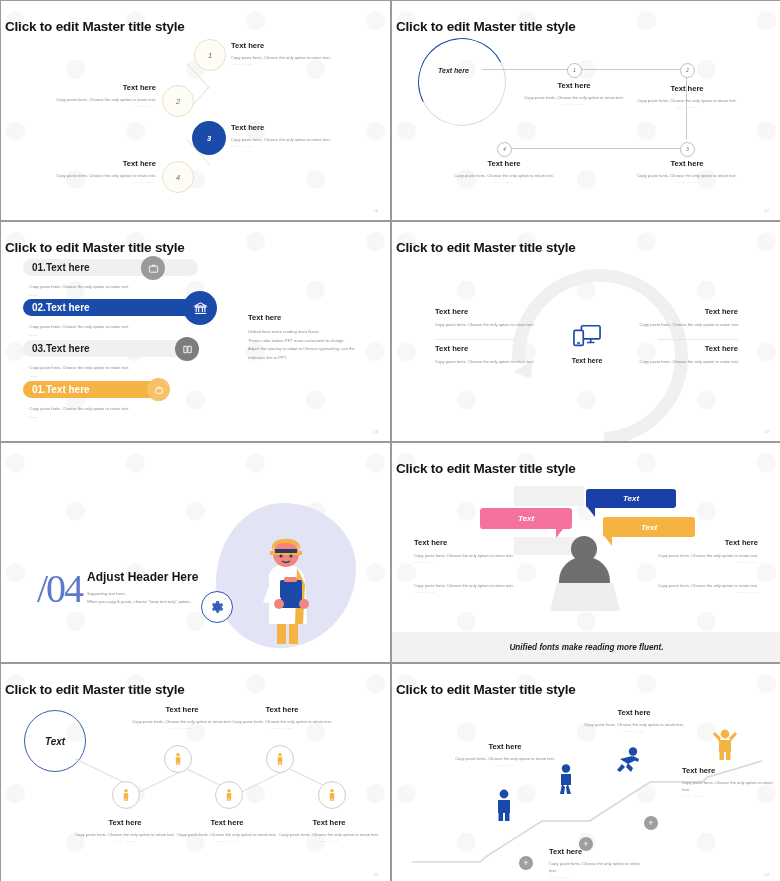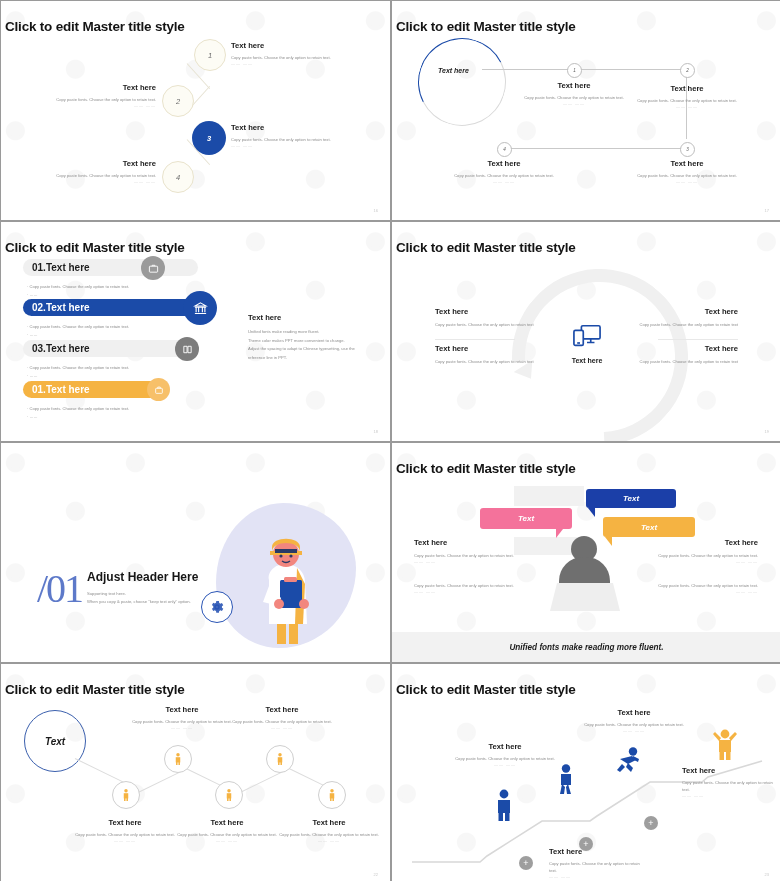--- a/index.html
+++ b/index.html
@@ -320,21 +320,21 @@
         <circle cx="53" cy="76" r="5" fill="#f2867e"></circle>
       </svg>
 
       <div class="gearc" style="left:200px;top:148px;">
         <svg width="16" height="16" viewBox="0 0 24 24" fill="#2a55b5">
             <path d="M12 8a4 4 0 100 8 4 4 0 000-8zm0 6a2 2 0 110-4 2 2 0 010 4z"></path>
             <path d="M19.4 13a7.6 7.6 0 000-2l2-1.6-2-3.4-2.4 1a7.5 7.5 0 00-1.7-1L14.9 3h-4l-.4 2.6c-.6.2-1.2.6-1.7 1l-2.4-1-2 3.4L6.4 11a7.6 7.6 0 000 2l-2 1.6 2 3.4 2.4-1c.5.4 1.1.8 1.7 1l.4 2.6h4l.4-2.6c.6-.2 1.2-.6 1.7-1l2.4 1 2-3.4z" opacity=".9"></path>
           </svg>
       </div>
 
-      <div class="num04" style="left:36px;top:122px;">/01</div>
+      <div class="num04" style="left:36px;top:122px;">/04</div>
       <div class="abs" style="left:86px;top:127px;width:165px;">
         <div style="font-size:12px;font-weight:bold;color:#161616;">Adjust Header Here</div>
         <div class="bd" style="margin-top:6px;font-size:4.2px;line-height:2;">
           <div>Supporting text here.</div>
           <div>When you copy &amp; paste, choose "keep text only" option.</div>
         </div>
       </div>
     </div>
   </div>
 

